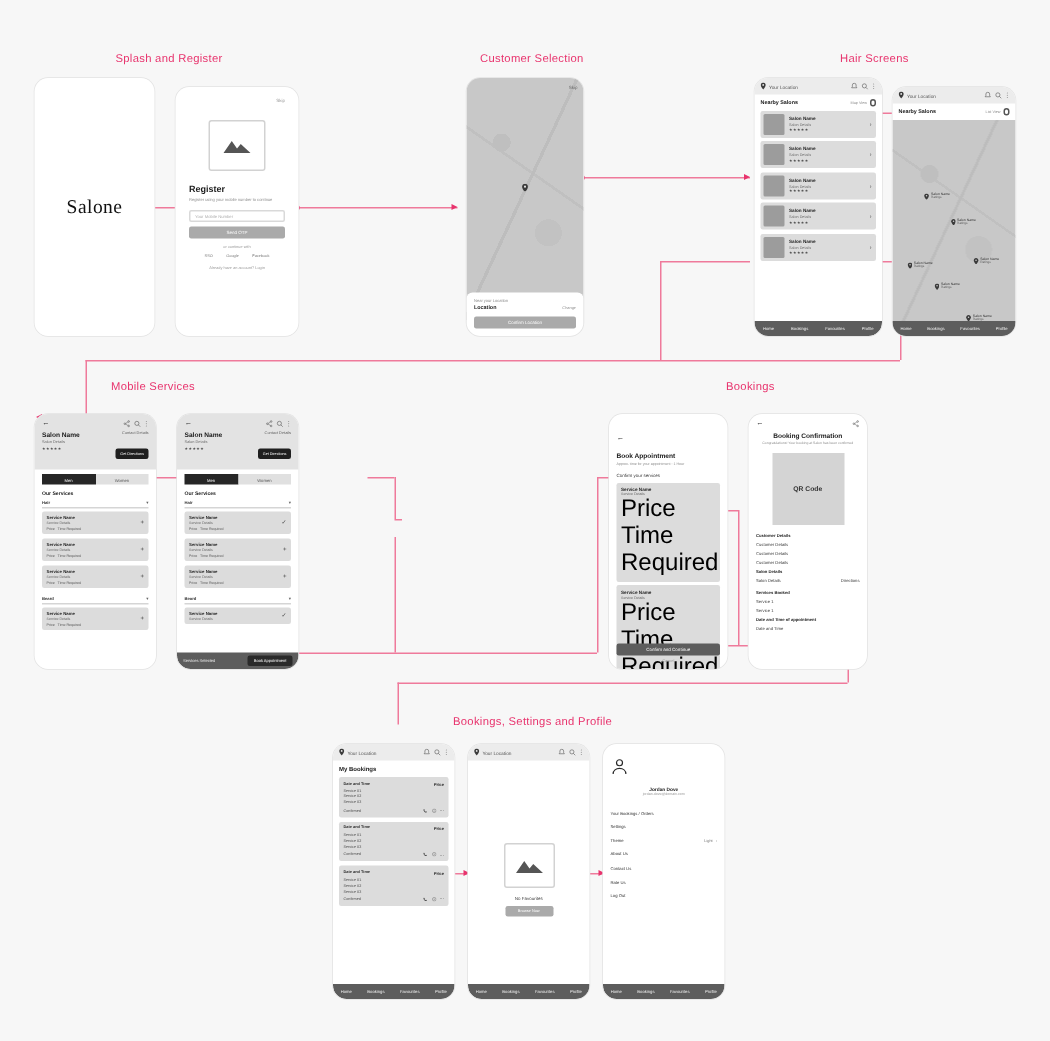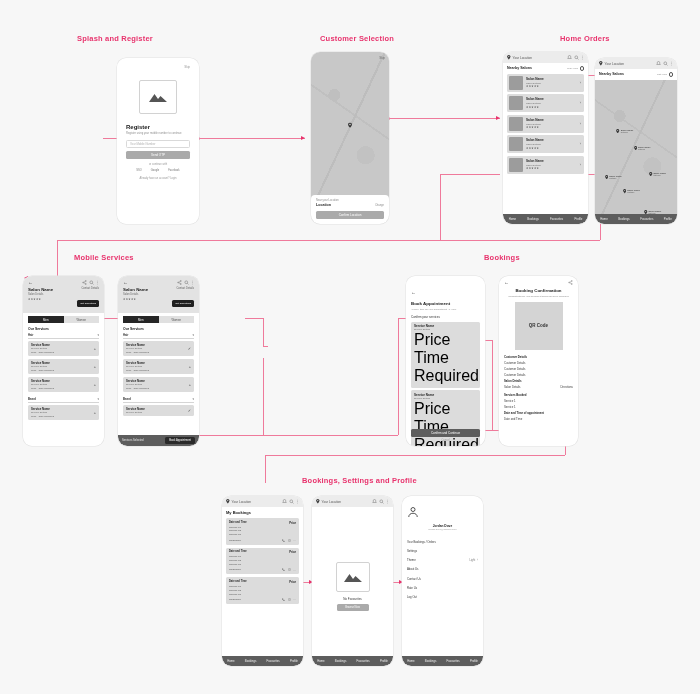--- a/index.html
+++ b/index.html
@@ -6,21 +6,21 @@
   body {
     width:700px; height:694px;
     background:#f7f7f7;
     font-family:"Liberation Sans", sans-serif;
     position:relative; overflow:hidden;
   }
   .canvas { position:absolute; inset:0; }
 
   
   .sec-label{
-    position:absolute; color:#e8336d; font-weight:700;
+    position:absolute; color:#e8336d; font-weight:400;
     font-size:7.5px; letter-spacing:.2px; white-space:nowrap;
   }
 
   
   .conn{ position:absolute; background:#ef7a9b; }
   .conn.h{ height:1px; }
   .conn.v{ width:1px; }
   .dot{ position:absolute; width:3px; height:3px; border-radius:50%; background:#e8336d; }
   .arrow{
     position:absolute; width:0; height:0;
@@ -162,21 +162,21 @@
   }
   .pitem .rt{ color:#777; font-size:2.6px; display:flex; gap:2px; align-items:center; }
 </style>
 </head>
 <body>
 
 <div class="canvas">
 
   <div class="sec-label" style="left:77px;top:34px">Splash and Register</div>
   <div class="sec-label" style="left:320px;top:34px">Customer Selection</div>
-  <div class="sec-label" style="left:560px;top:34px">Home Orders</div>
+  <div class="sec-label" style="left:560px;top:34px">Hair Screens</div>
   <div class="sec-label" style="left:74px;top:253px">Mobile Services</div>
   <div class="sec-label" style="left:484px;top:253px">Bookings</div>
   <div class="sec-label" style="left:302px;top:476px">Bookings, Settings and Profile</div>
 
   <div class="conn h" style="left:103px;top:138px;width:14px"></div>
   <div class="conn h" style="left:199px;top:138px;width:106px"></div>
   <div class="dot" style="left:197px;top:136.5px"></div>
   <div class="arrow" style="left:301px;top:135.5px"></div>
 
   <div class="conn h" style="left:389px;top:118px;width:111px"></div>
@@ -214,20 +214,27 @@
 
   <div class="conn v" style="left:265px;top:455px;height:28px"></div>
   <div class="conn h" style="left:265px;top:455px;width:300px"></div>
   <div class="conn v" style="left:565px;top:445px;height:10px"></div>
 
   <div class="conn h" style="left:303px;top:582px;width:10px"></div>
   <div class="conn h" style="left:393px;top:582px;width:10px"></div>
   <div class="arrow" style="left:309px;top:579.5px"></div>
   <div class="arrow" style="left:399px;top:579.5px"></div>
 
+  <div class="phone" style="left:23px;top:52px;width:80px;height:172px">
+    <div class="scr">
+      <div class="splash">
+        <div class="logo">Salone</div>
+      </div>
+    </div>
+  </div>
 
   <div class="phone" style="left:117px;top:58px;width:82px;height:166px">
     <div class="scr">
       <div class="reg">
         <div class="skip">Skip</div>
         <div class="imgbox">
           <svg class="mountain" viewBox="0 0 40 24">
             <path d="M2 22 L13 6 L20 16 L25 10 L38 22 Z" fill="#555"></path>
           </svg>
         </div>

